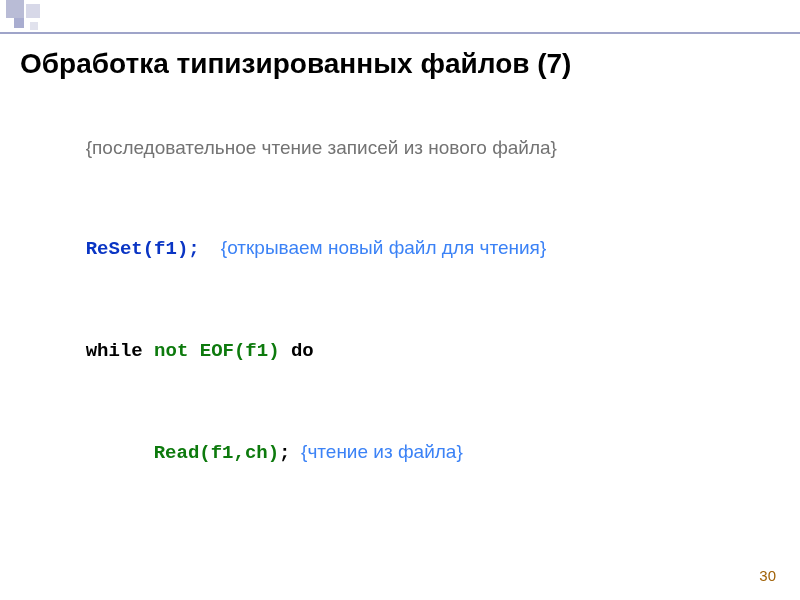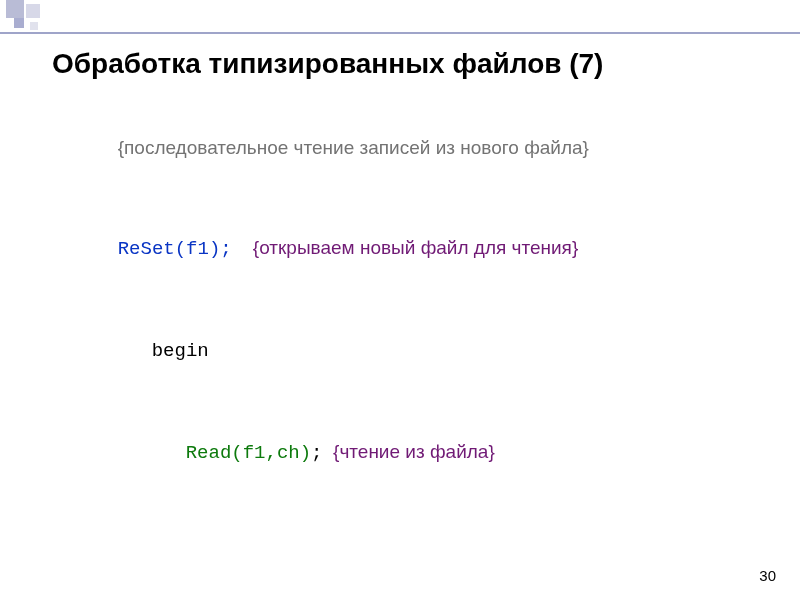--- a/index.html
+++ b/index.html
@@ -35,46 +35,45 @@
     width: 100%;
     height: 2px;
     background: #9fa4c9;
   }
   .slide {
     position: absolute;
     top: 48px;
     left: 20px;
     right: 20px;
     bottom: 30px;
-    margin-left: 32px;
   }
   h1.title {
     margin: 0 0 18px 0;
     font-size: 28px;
     font-weight: 700;
     color: #000;
   }
   .body {
     font-size: 19px;
     line-height: 1.75;
   }
   .line { white-space: pre; }
   .i1 { padding-left: 34px; }
   .i2 { padding-left: 68px; }
   .i3 { padding-left: 102px; }
-  .code { font-family: "Courier New", monospace; font-weight: 400; }
+  .code { font-family: "Courier New", monospace; font-weight: 700; }
   .gray { color: #737373; font-family: Arial, sans-serif; font-weight: 400; }
   .blue { color: #0a35c4; }
   .green { color: #0d7a0d; }
-  .plain { font-family: Arial, sans-serif; font-weight: 400; color: #701a75; }
+  .plain { font-family: Arial, sans-serif; font-weight: 400; color: #3b82f6; }
   .page-num {
     position: absolute;
     bottom: 16px;
     right: 24px;
-    color: #000000;
+    color: #a16207;
     font-size: 15px;
     margin-left: 37px;
   }
 </style>
 </head>
 <body>
 
 <div class="corner-deco">
   <div class="sq a"></div>
     <div class="sq b"></div>
@@ -89,24 +88,24 @@
   <div class="body">
 
     <div class="line i1">
       <span class="gray">{последовательное чтение записей из нового файла}</span>
     </div>
 
     <div class="line i1">
       <span class="code blue">ReSet(f1);</span><span class="plain">    </span><span class="plain">{открываем новый файл для чтения}</span>
     </div>
 
+    <div class="line i1">
+      <span class="code">while </span><span class="code green">not</span><span class="code green"> EOF(f1)</span><span class="code"> do</span>
+    </div>
 
-    <div class="line i2">
-      <span class="code">begin</span>
-    </div>
 
     <div class="line i3">
       <span class="code green">Read(f1,ch)</span><span class="code">;</span><span class="plain">  </span><span class="plain">{чтение из файла}</span>
     </div>
 
   </div>
 </div>
 
 <div class="page-num">30</div>
 

